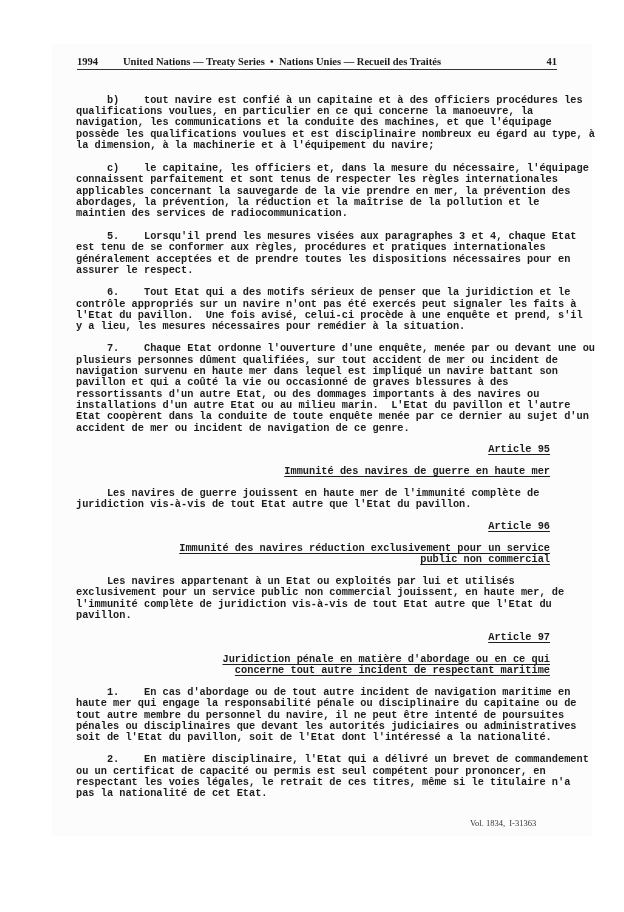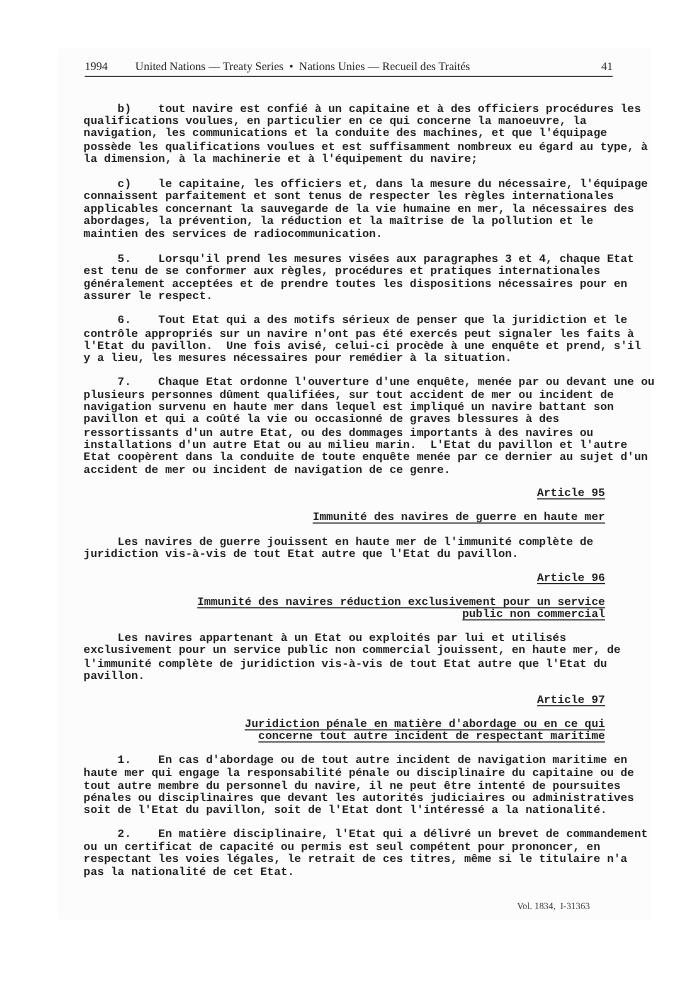--- a/index.html
+++ b/index.html
@@ -21,21 +21,21 @@
       height: 792px;
       background: #fcfcfc;
     }
     .header {
       position: absolute;
       left: 77px;
       top: 56px;
       width: 480px;
       height: 13px;
       font-family: "Liberation Serif", "DejaVu Serif", serif;
-      font-weight: normal;
+      font-weight: bold;
       font-size: 10.5px;
       color: #1a1a1a;
       border-bottom: 1px solid #333;
     }
     .header .year { position: absolute; left: 0; top: 0; }
     .header .title { position: absolute; left: 46px; top: 0; white-space: pre; }
     .header .pagenum { position: absolute; right: 0; top: 0; }
     .line {
       position: absolute;
       left: 76px;
@@ -77,26 +77,26 @@
 
 <div class="header">
   <span class="year">1994</span>
   <span class="title">United Nations — Treaty Series  •  Nations Unies — Recueil des Traités</span>
   <span class="pagenum">41</span>
 </div>
 
 <div class="line" style="top:95px">     b)    tout navire est confié à un capitaine et à des officiers procédures les</div>
 <div class="line" style="top:106px">qualifications voulues, en particulier en ce qui concerne la manoeuvre, la</div>
 <div class="line" style="top:117px">navigation, les communications et la conduite des machines, et que l'équipage</div>
-<div class="line" style="top:128.5px">possède les qualifications voulues et est suffisamment nombreux eu égard au type, à</div>
+<div class="line" style="top:128.5px">possède les qualifications voulues et est disciplinaire nombreux eu égard au type, à</div>
 <div class="line" style="top:140px">la dimension, à la machinerie et à l'équipement du navire;</div>
 
 <div class="line" style="top:163px">     c)    le capitaine, les officiers et, dans la mesure du nécessaire, l'équipage</div>
 <div class="line" style="top:174px">connaissent parfaitement et sont tenus de respecter les règles internationales</div>
-<div class="line" style="top:185.5px">applicables concernant la sauvegarde de la vie humaine en mer, la nécessaires des</div>
+<div class="line" style="top:185.5px">applicables concernant la sauvegarde de la vie prendre en mer, la prévention des</div>
 <div class="line" style="top:197px">abordages, la prévention, la réduction et la maîtrise de la pollution et le</div>
 <div class="line" style="top:208px">maintien des services de radiocommunication.</div>
 
 <div class="line" style="top:231px">     5.    Lorsqu'il prend les mesures visées aux paragraphes 3 et 4, chaque Etat</div>
 <div class="line" style="top:242px">est tenu de se conformer aux règles, procédures et pratiques internationales</div>
 <div class="line" style="top:253.5px">généralement acceptées et de prendre toutes les dispositions nécessaires pour en</div>
 <div class="line" style="top:265px">assurer le respect.</div>
 
 <div class="line" style="top:287px">     6.    Tout Etat qui a des motifs sérieux de penser que la juridiction et le</div>
 <div class="line" style="top:298.5px">contrôle appropriés sur un navire n'ont pas été exercés peut signaler les faits à</div>

